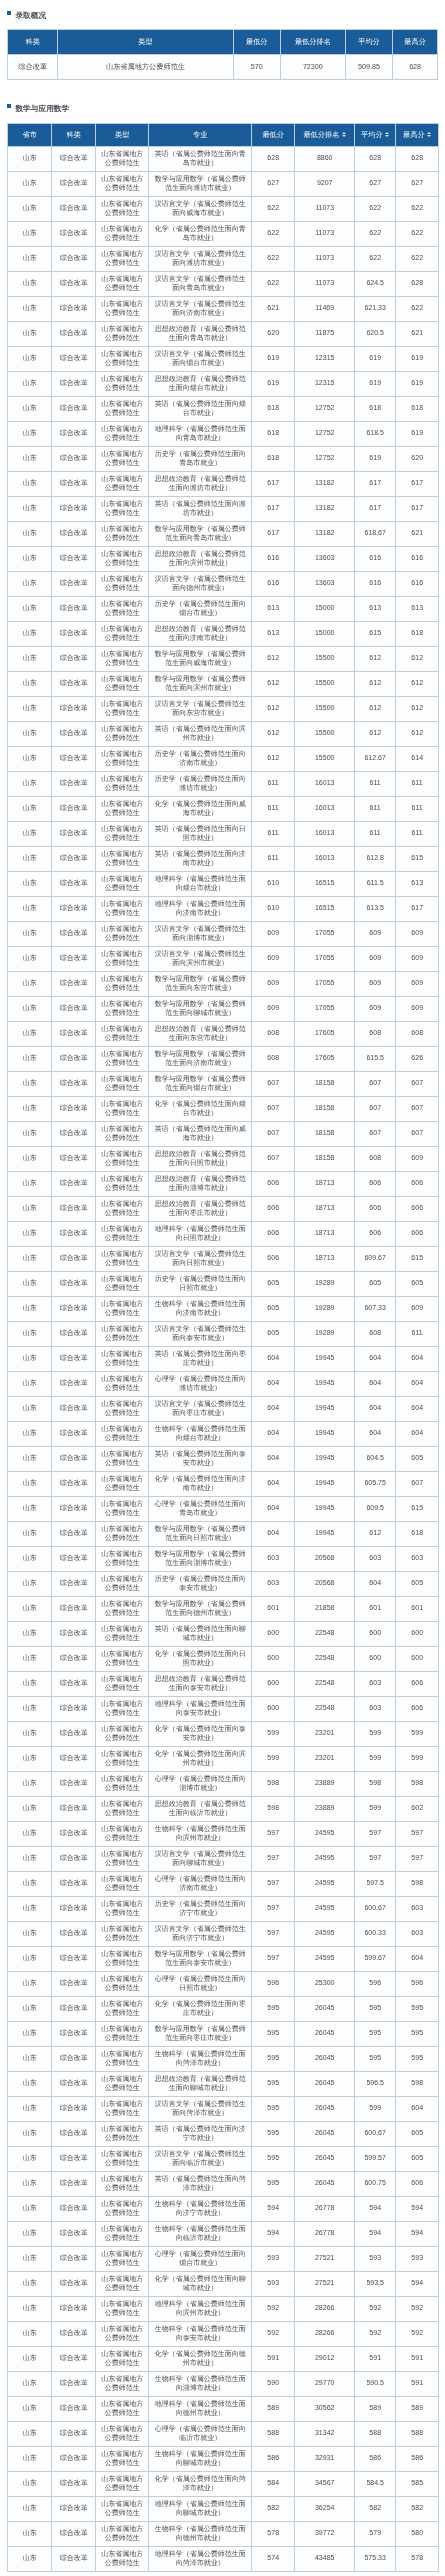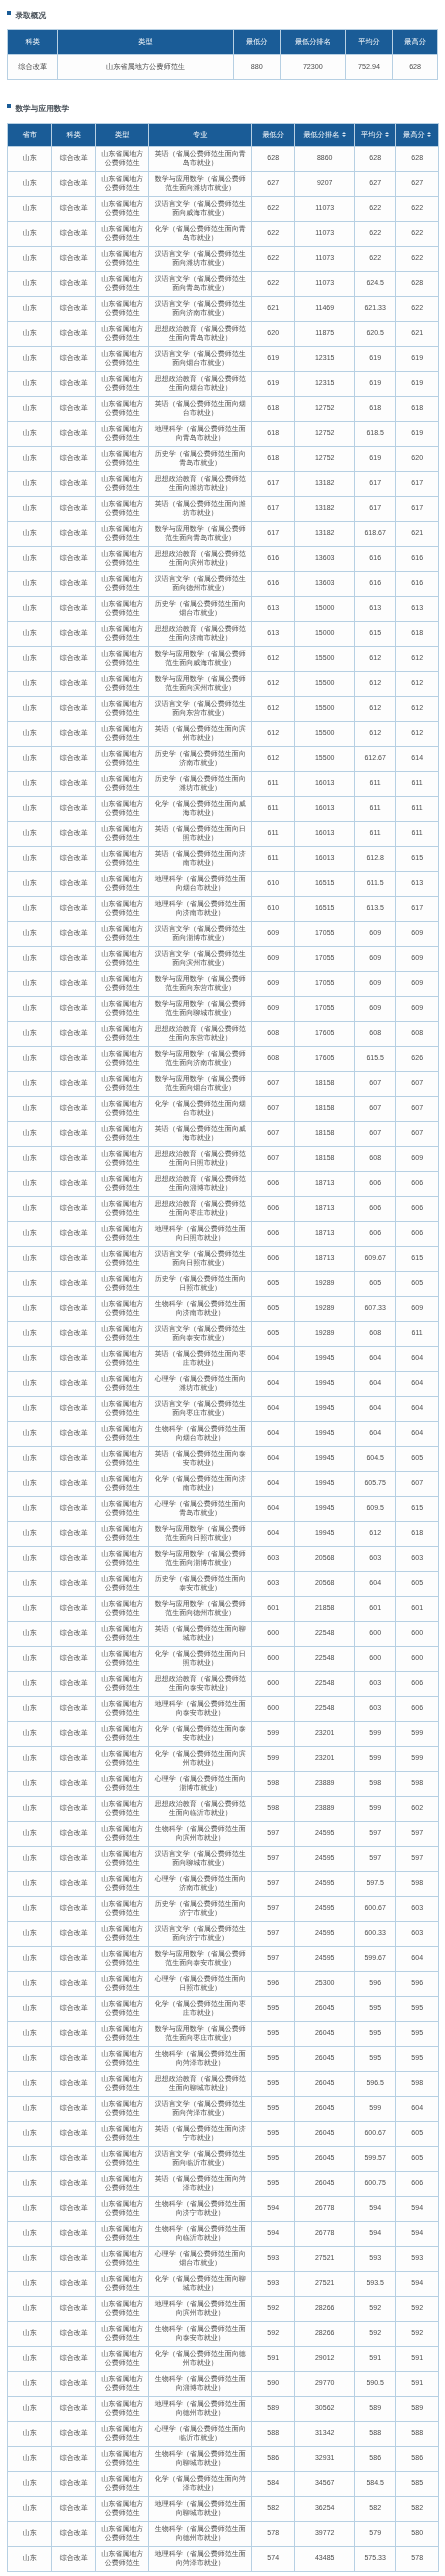--- a/index.html
+++ b/index.html
@@ -99,23 +99,23 @@
         <th>最低分</th>
         <th>最低分排名</th>
         <th>平均分</th>
         <th>最高分</th>
       </tr>
   </thead>
   <tbody>
     <tr>
         <td>综合改革</td>
         <td>山东省属地方公费师范生</td>
-        <td>880</td>
+        <td>570</td>
         <td>72300</td>
-        <td>752.94</td>
+        <td>509.85</td>
         <td>628</td>
       </tr>
   </tbody>
 </table>
 
 <div class="section-title">
   <span class="bullet"></span>
   <span>数学与应用数学</span>
 </div>
 

